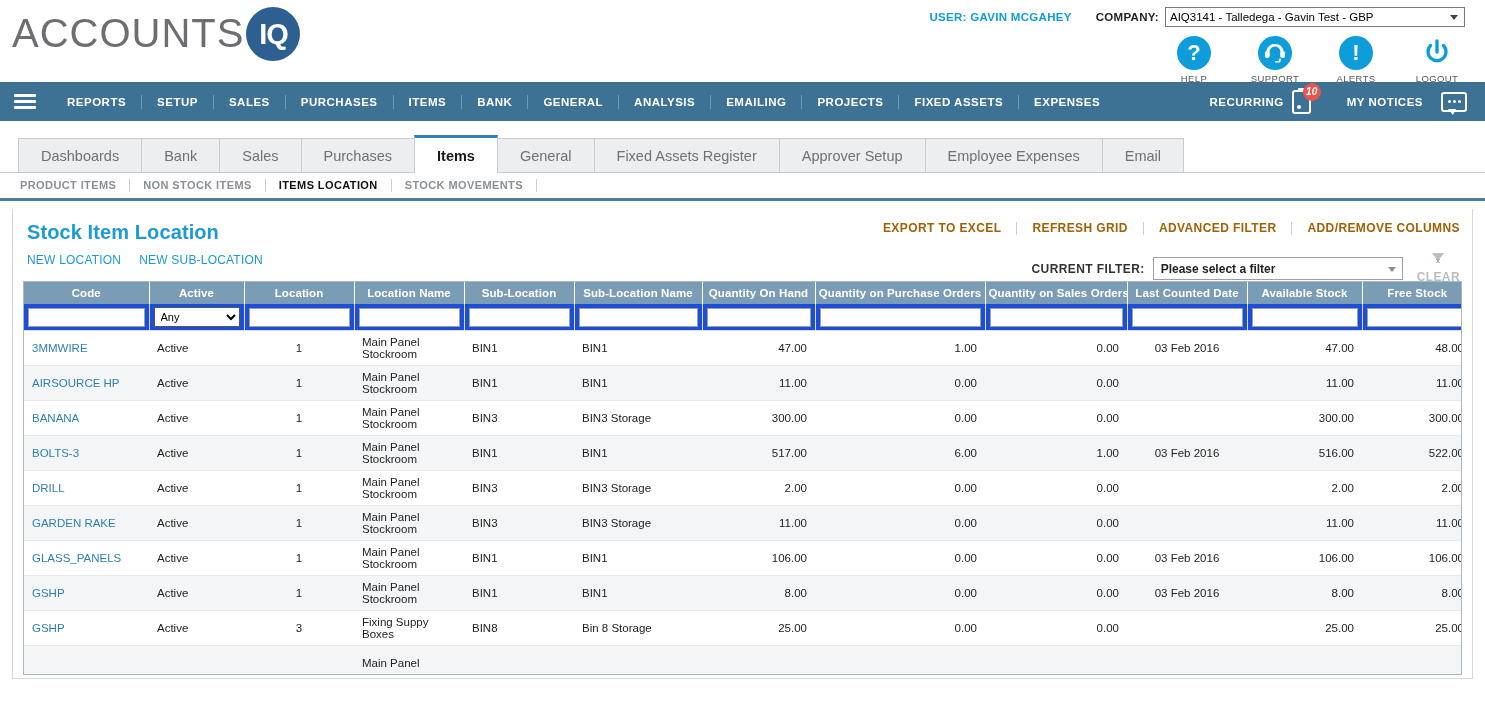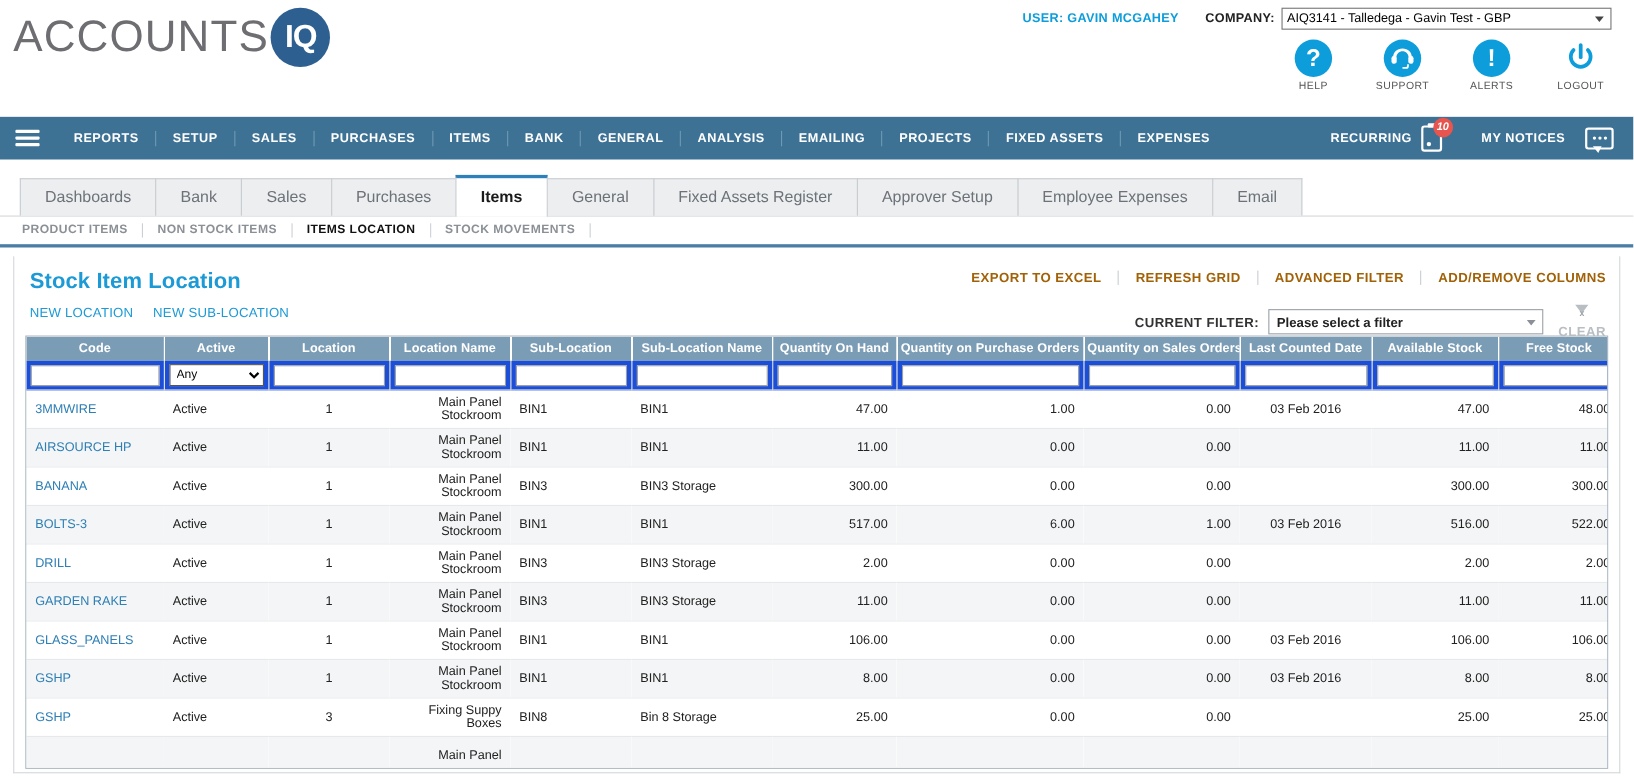--- a/index.html
+++ b/index.html
@@ -8,21 +8,21 @@
     width: 1485px; height: 713px;
     overflow: hidden;
     background: #ffffff;
     font-family: "Liberation Sans", sans-serif;
     color: #333;
   }
 
   
   .topbar {
     position: relative;
-    height: 106px;
+    height: 82px;
     background: #ffffff;
   }
   .logo {
     position: absolute;
     left: 12px; top: 6px;
     display: flex; align-items: center;
   }
   .logo-text {
     font-size: 40px;
     letter-spacing: 1px;
@@ -402,21 +402,21 @@
   }
   tr.data-row:nth-child(odd) td.cell { background: #f4f5f6; }
   tr.data-row:nth-child(even) td.cell { background: #ffffff; }
   td.code a {
     color: #2e7fb5;
     text-decoration: none;
     cursor: pointer;
   }
   td.num { text-align: right; }
   td.ctr { text-align: center; }
-  td.wrap { white-space: normal; line-height: 12.5px; text-align: right; }
+  td.wrap { white-space: normal; line-height: 12.5px; text-align: left; }
 </style>
 </head>
 <body>
 
 <div class="topbar">
   <div class="logo">
     <span class="logo-text">ACCOUNTS</span>
     <span class="logo-mark">IQ</span>
   </div>
 

